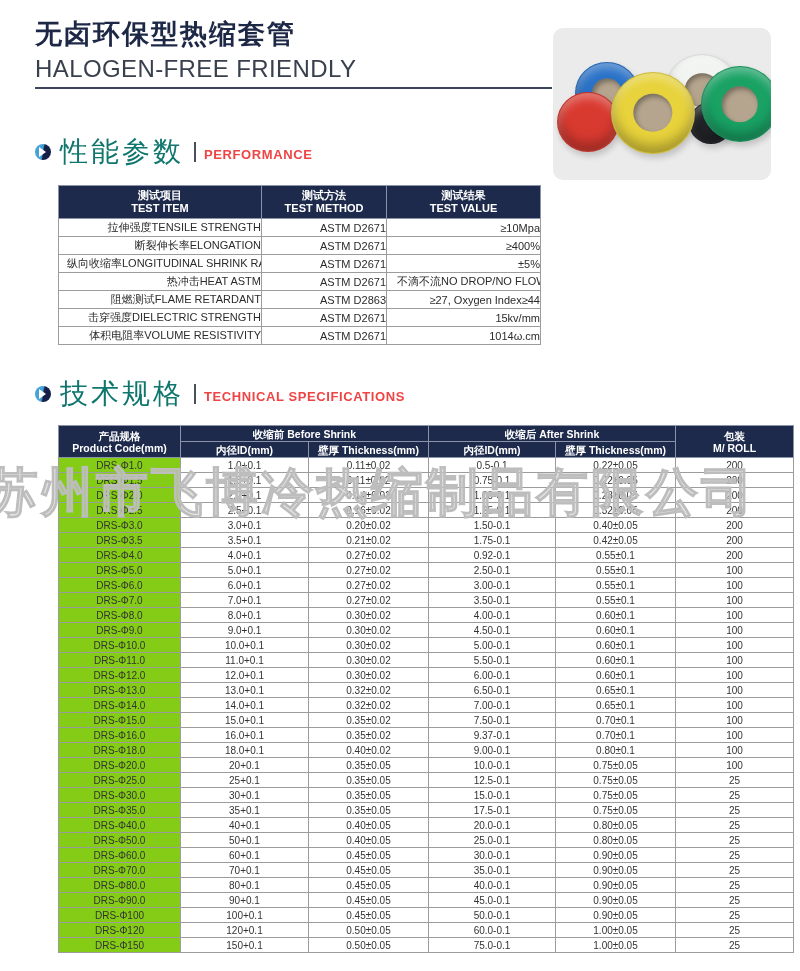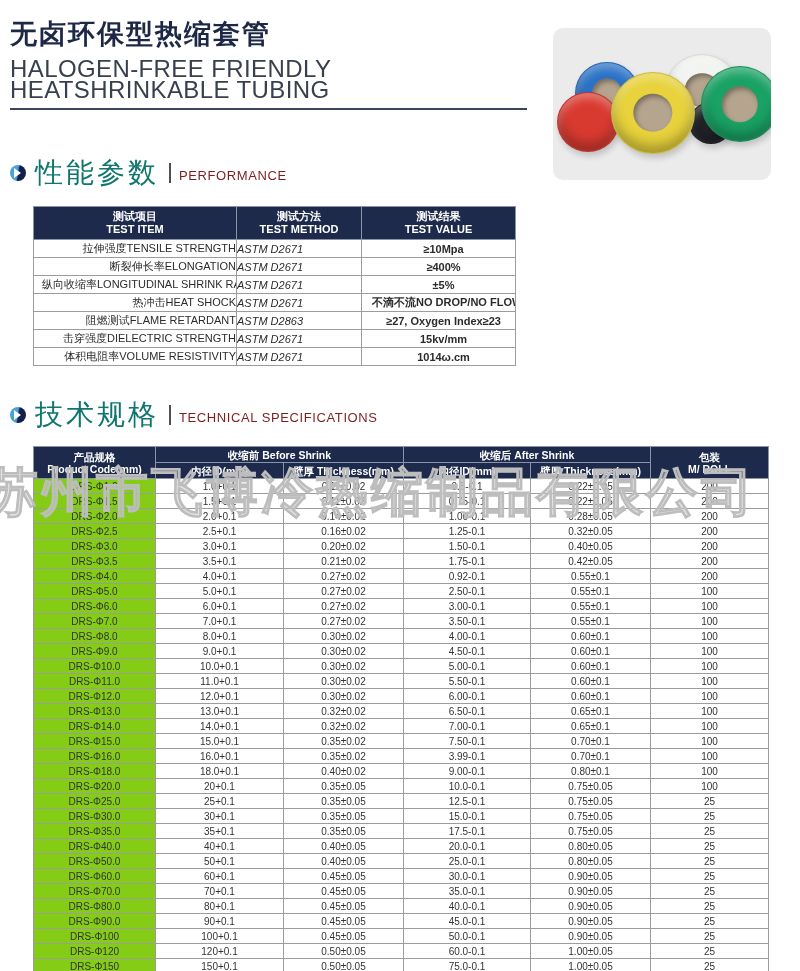--- a/index.html
+++ b/index.html
@@ -1,19 +1,19 @@
 <!DOCTYPE html>
 <html><head>
 <meta charset="utf-8">
 <style>
   * { margin:0; padding:0; box-sizing:border-box; }
   html,body { width:800px; background:#fff; font-family:"Liberation Sans","DejaVu Sans",sans-serif; }
   body { position:relative; height:971px; overflow:hidden; color:#333; }
 
-  .page { position:relative; width:800px; height:971px; }
+  .page { position:relative; width:800px; height:971px;padding-left:25px; }
 
   
   .header { padding:16px 0 0 10px; }
   .title-cn { font-size:27px; font-weight:bold; color:#1d2746; letter-spacing:2px; }
   .subtitle { margin-top:6px; font-size:24px; line-height:21px; color:#39404d; font-weight:500; letter-spacing:0.4px; }
   .rule { width:517px; height:2px; background:#3c4560; margin:8px 0 0 0; }
 
   
   .photo { position:absolute; top:28px; left:553px; width:218px; height:152px;
            background:#ebebeb; border-radius:10px; overflow:hidden; }
@@ -33,34 +33,34 @@
   
   .section-head { display:flex; align-items:center; margin-left:10px; }
   .section-head.first { margin-top:44px; }
   .section-head.second { margin-top:30px; }
   .section-icon { width:16px; height:16px; border-radius:50%; position:relative;
                   background:linear-gradient(100deg,#45a3d8 46%,#15204a 54%); margin-right:9px; flex:0 0 auto; }
   .section-icon .arrow { position:absolute; left:4px; top:3px; width:0; height:0;
                   border-left:7px solid #fff; border-top:5px solid transparent; border-bottom:5px solid transparent; }
   .section-cn { font-size:28px; font-weight:normal; color:#0f766e; letter-spacing:3px; }
   .section-divider { width:2px; height:20px; background:#4a4f5c; margin:0 8px 0 10px; }
-  .section-en { font-size:13px; font-weight:normal; color:#7f1d1d; letter-spacing:0.6px; padding-top:4px; }
+  .section-en { font-size:13px; font-weight:bold; color:#ef4444; letter-spacing:0.6px; padding-top:4px; }
 
   
   table { border-collapse:collapse; table-layout:fixed;border-radius:17px; }
   th,td { border:1px solid #9c9c9c; overflow:hidden; white-space:nowrap; }
   thead th { background:#1d2a4b; color:#fff; font-weight:bold; border-color:#8a93a8; }
 
   
   .perf-table { width:482px; margin:14px 0 0 33px; }
   .perf-table thead th { height:33px; font-size:11px; line-height:13px; }
   .perf-table td { height:18px; font-size:11px; color:#2b2b2b; }
   .perf-table td:nth-child(1) { text-align:right; padding-left:8px; }
-  .perf-table td:nth-child(2) { text-align:left;font-style:italic; }
-  .perf-table td:nth-child(3) { text-align:center; padding-left:10px;font-weight:bold; }
+  .perf-table td:nth-child(2) { text-align:right; }
+  .perf-table td:nth-child(3) { text-align:right; padding-left:10px; }
   .perf-c1 { width:203px; } .perf-c2 { width:125px; } .perf-c3 { width:154px; }
 
   
   .spec-table { width:735px; margin:12px 0 0 33px; }
   .spec-table thead th { font-size:10.5px; line-height:12px; height:16px; }
   .spec-table td { height:15px; font-size:10px; line-height:13px; text-align:center; color:#333; }
   .spec-table td:first-child { background:#84cc16; }
   .spec-c1 { width:122px; } .spec-c2 { width:128px; } .spec-c3 { width:120px; }
   .spec-c4 { width:127px; } .spec-c5 { width:120px; } .spec-c6 { width:118px; }
 
@@ -72,21 +72,20 @@
 </style>
 </head>
 <body>
 
 <div class="page">
 
   <div class="header">
     <div class="title-cn">无卤环保型热缩套管</div>
     <div class="subtitle">
       <div>HALOGEN-FREE FRIENDLY</div>
-      <div>HEATSHRINKABLE TUBING</div>
     </div>
     <div class="rule"></div>
   </div>
 
   <div class="photo">
       <div class="roll roll-blue" style="background: rgb(42, 114, 200);">
         <div class="core" style="background: rgb(181, 165, 142);"></div>
       </div>
       <div class="roll roll-red" style="background: rgb(217, 58, 48);"></div>
       <div class="roll roll-white" style="background: rgb(242, 244, 241);">
@@ -142,28 +141,28 @@
           <td>断裂伸长率ELONGATION</td>
           <td>ASTM D2671</td>
           <td>≥400%</td>
         </tr>
         <tr>
           <td>纵向收缩率LONGITUDINAL SHRINK RATIO</td>
           <td>ASTM D2671</td>
           <td>±5%</td>
         </tr>
         <tr>
-          <td>热冲击HEAT SHOCK</td>
+          <td>热冲击HEAT ASTM</td>
           <td>ASTM D2671</td>
           <td>不滴不流NO DROP/NO FLOW</td>
         </tr>
         <tr>
           <td>阻燃测试FLAME RETARDANT</td>
           <td>ASTM D2863</td>
-          <td>≥27, Oxygen Index≥23</td>
+          <td>≥27, Oxygen Index≥44</td>
         </tr>
         <tr>
           <td>击穿强度DIELECTRIC STRENGTH</td>
           <td>ASTM D2671</td>
           <td>15kv/mm</td>
         </tr>
         <tr>
           <td>体积电阻率VOLUME RESISTIVITY</td>
           <td>ASTM D2671</td>
           <td>1014ω.cm</td>
@@ -351,21 +350,21 @@
           <td>15.0+0.1</td>
           <td>0.35±0.02</td>
           <td>7.50-0.1</td>
           <td>0.70±0.1</td>
           <td>100</td>
         </tr>
         <tr>
           <td>DRS-Φ16.0</td>
           <td>16.0+0.1</td>
           <td>0.35±0.02</td>
-          <td>3.99-0.1</td>
+          <td>9.37-0.1</td>
           <td>0.70±0.1</td>
           <td>100</td>
         </tr>
         <tr>
           <td>DRS-Φ18.0</td>
           <td>18.0+0.1</td>
           <td>0.40±0.02</td>
           <td>9.00-0.1</td>
           <td>0.80±0.1</td>
           <td>100</td>

